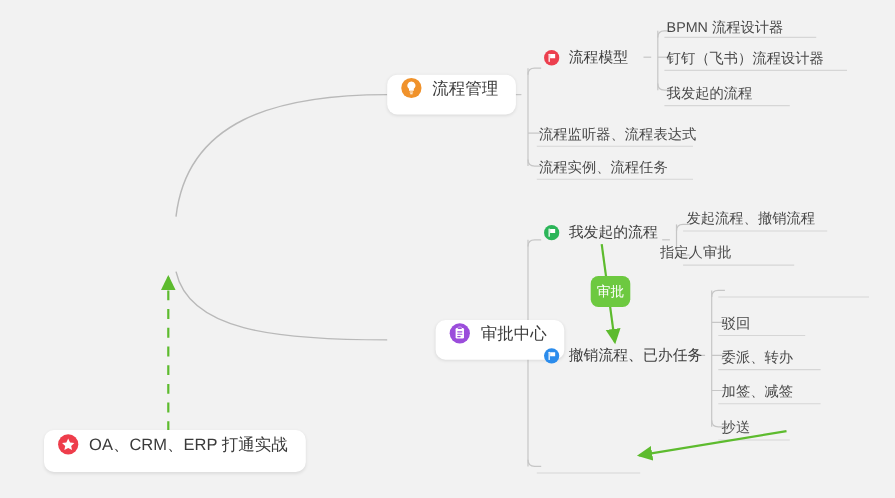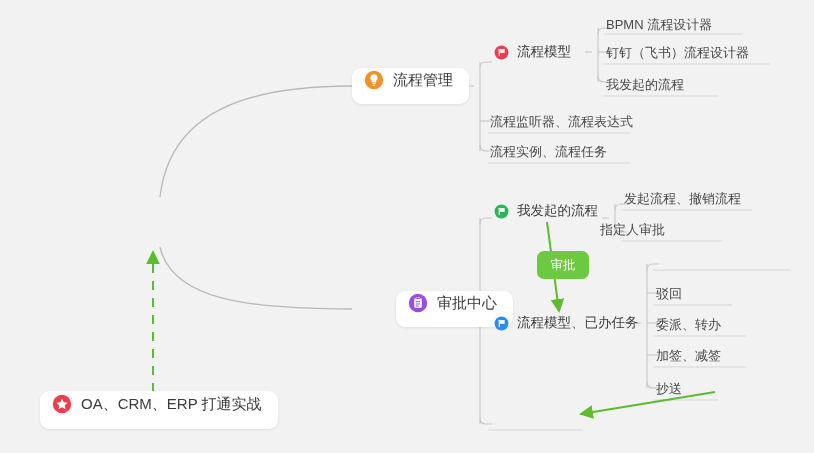--- a/index.html
+++ b/index.html
@@ -244,38 +244,38 @@
   </div>
 
   <div class="node flag-node" style="left:494px; top:312px;">
     <span class="icon icon-sm">
       <svg viewBox="0 0 16 16" width="15" height="15">
         <circle cx="8" cy="8" r="7.4" fill="#2b8cec"></circle>
         <rect x="5" y="4" width="1.2" height="8" rx="0.5" fill="#ffffff"></rect>
         <path d="M6.5 4.4 L11.4 4.4 L11.4 8.4 L6.5 8.4 Z" fill="#ffffff"></path>
       </svg>
     </span>
-    <span class="flag-label">流程模型、已办任务</span>
+    <span class="flag-label">撤销流程、已办任务</span>
   </div>
 
   <div class="node leaf-node" style="left:656px; top:283px;">
     <span>驳回</span>
   </div>
   <div class="node leaf-node" style="left:656px; top:314px;">
     <span>委派、转办</span>
   </div>
   <div class="node leaf-node" style="left:656px; top:345px;">
     <span>加签、减签</span>
   </div>
   <div class="node leaf-node" style="left:656px; top:378px;">
     <span>抄送</span>
   </div>
 
 
-  <div class="node tag-node" style="left:537px; top:251px; width:52px;">
+  <div class="node tag-node" style="left:537px; top:251px; width:36px;">
     <span>审批</span>
   </div>
 
   <div class="node card-node" style="left:40px; top:391px; height:38px;">
     <span class="icon icon-md">
       <svg viewBox="0 0 20 20" width="20" height="20">
         <circle cx="10" cy="10" r="9.2" fill="#ee3d4b"></circle>
         <path d="M10 4.6 L11.7 8.2 L15.6 8.7 L12.7 11.4 L13.5 15.2 L10 13.3
                  L6.5 15.2 L7.3 11.4 L4.4 8.7 L8.3 8.2 Z" fill="#ffffff"></path>
       </svg>

